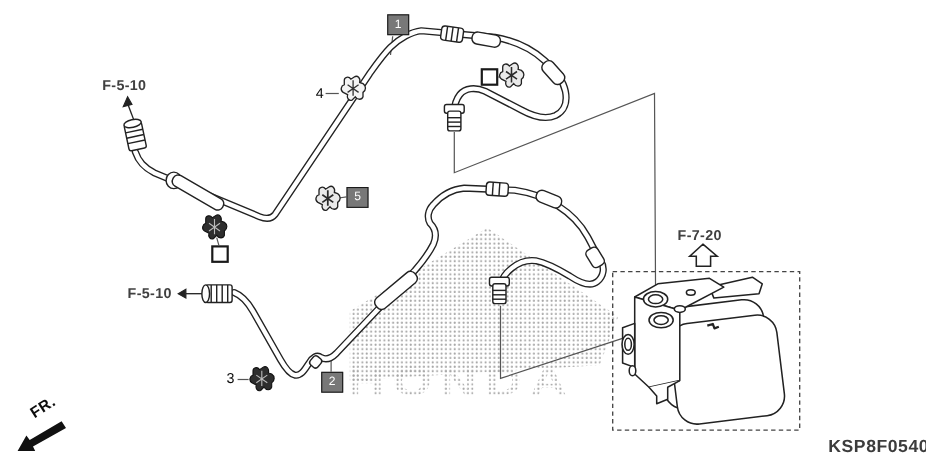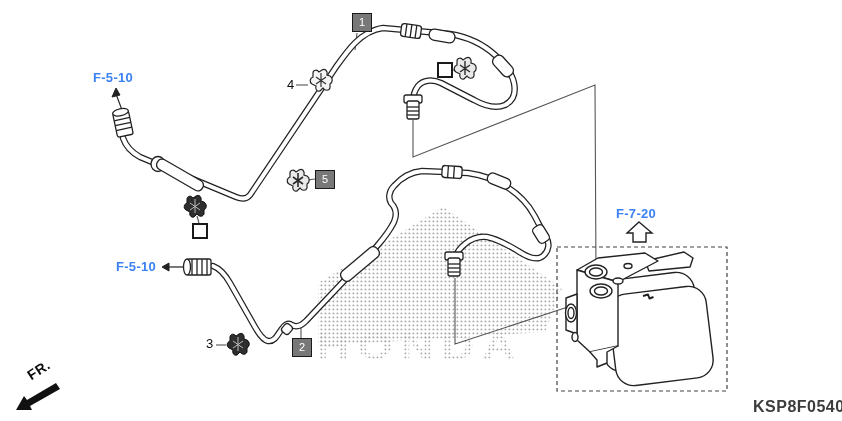--- a/index.html
+++ b/index.html
@@ -2,21 +2,21 @@
 <html><head>
 <meta charset="utf-8">
 <style>
   html,body{margin:0;padding:0;background:#fff;}
   .stage{
     position:relative;width:842px;height:421px;background:#ffffff;overflow:hidden;
     font-family:"Liberation Sans", sans-serif;color:#111;
   }
   .art{position:absolute;left:0;top:0;}
   .lbl{position:absolute;white-space:nowrap;}
-  .ref{font-weight:bold;font-size:13px;letter-spacing:0.3px;color:#3b82f6;}
+  .ref{font-weight:bold;font-size:13px;letter-spacing:0.3px;color:#404040;}
   .num{font-size:13px;color:#0d0d0d;}
   .cbox{
     position:absolute;width:18px;height:17px;border:1px solid #1a1a1a;
     display:flex;align-items:center;justify-content:center;
     font-size:11px;line-height:1;
   }
   .wbox{position:absolute;width:12px;height:12px;background:#ffffff;border:2px solid #1a1a1a;}
   .code{position:absolute;font-weight:bold;font-size:16px;color:#3c3c3c;letter-spacing:0.5px;}
   .fr{
     position:absolute;left:33px;top:367px;font-weight:bold;font-size:14px;

